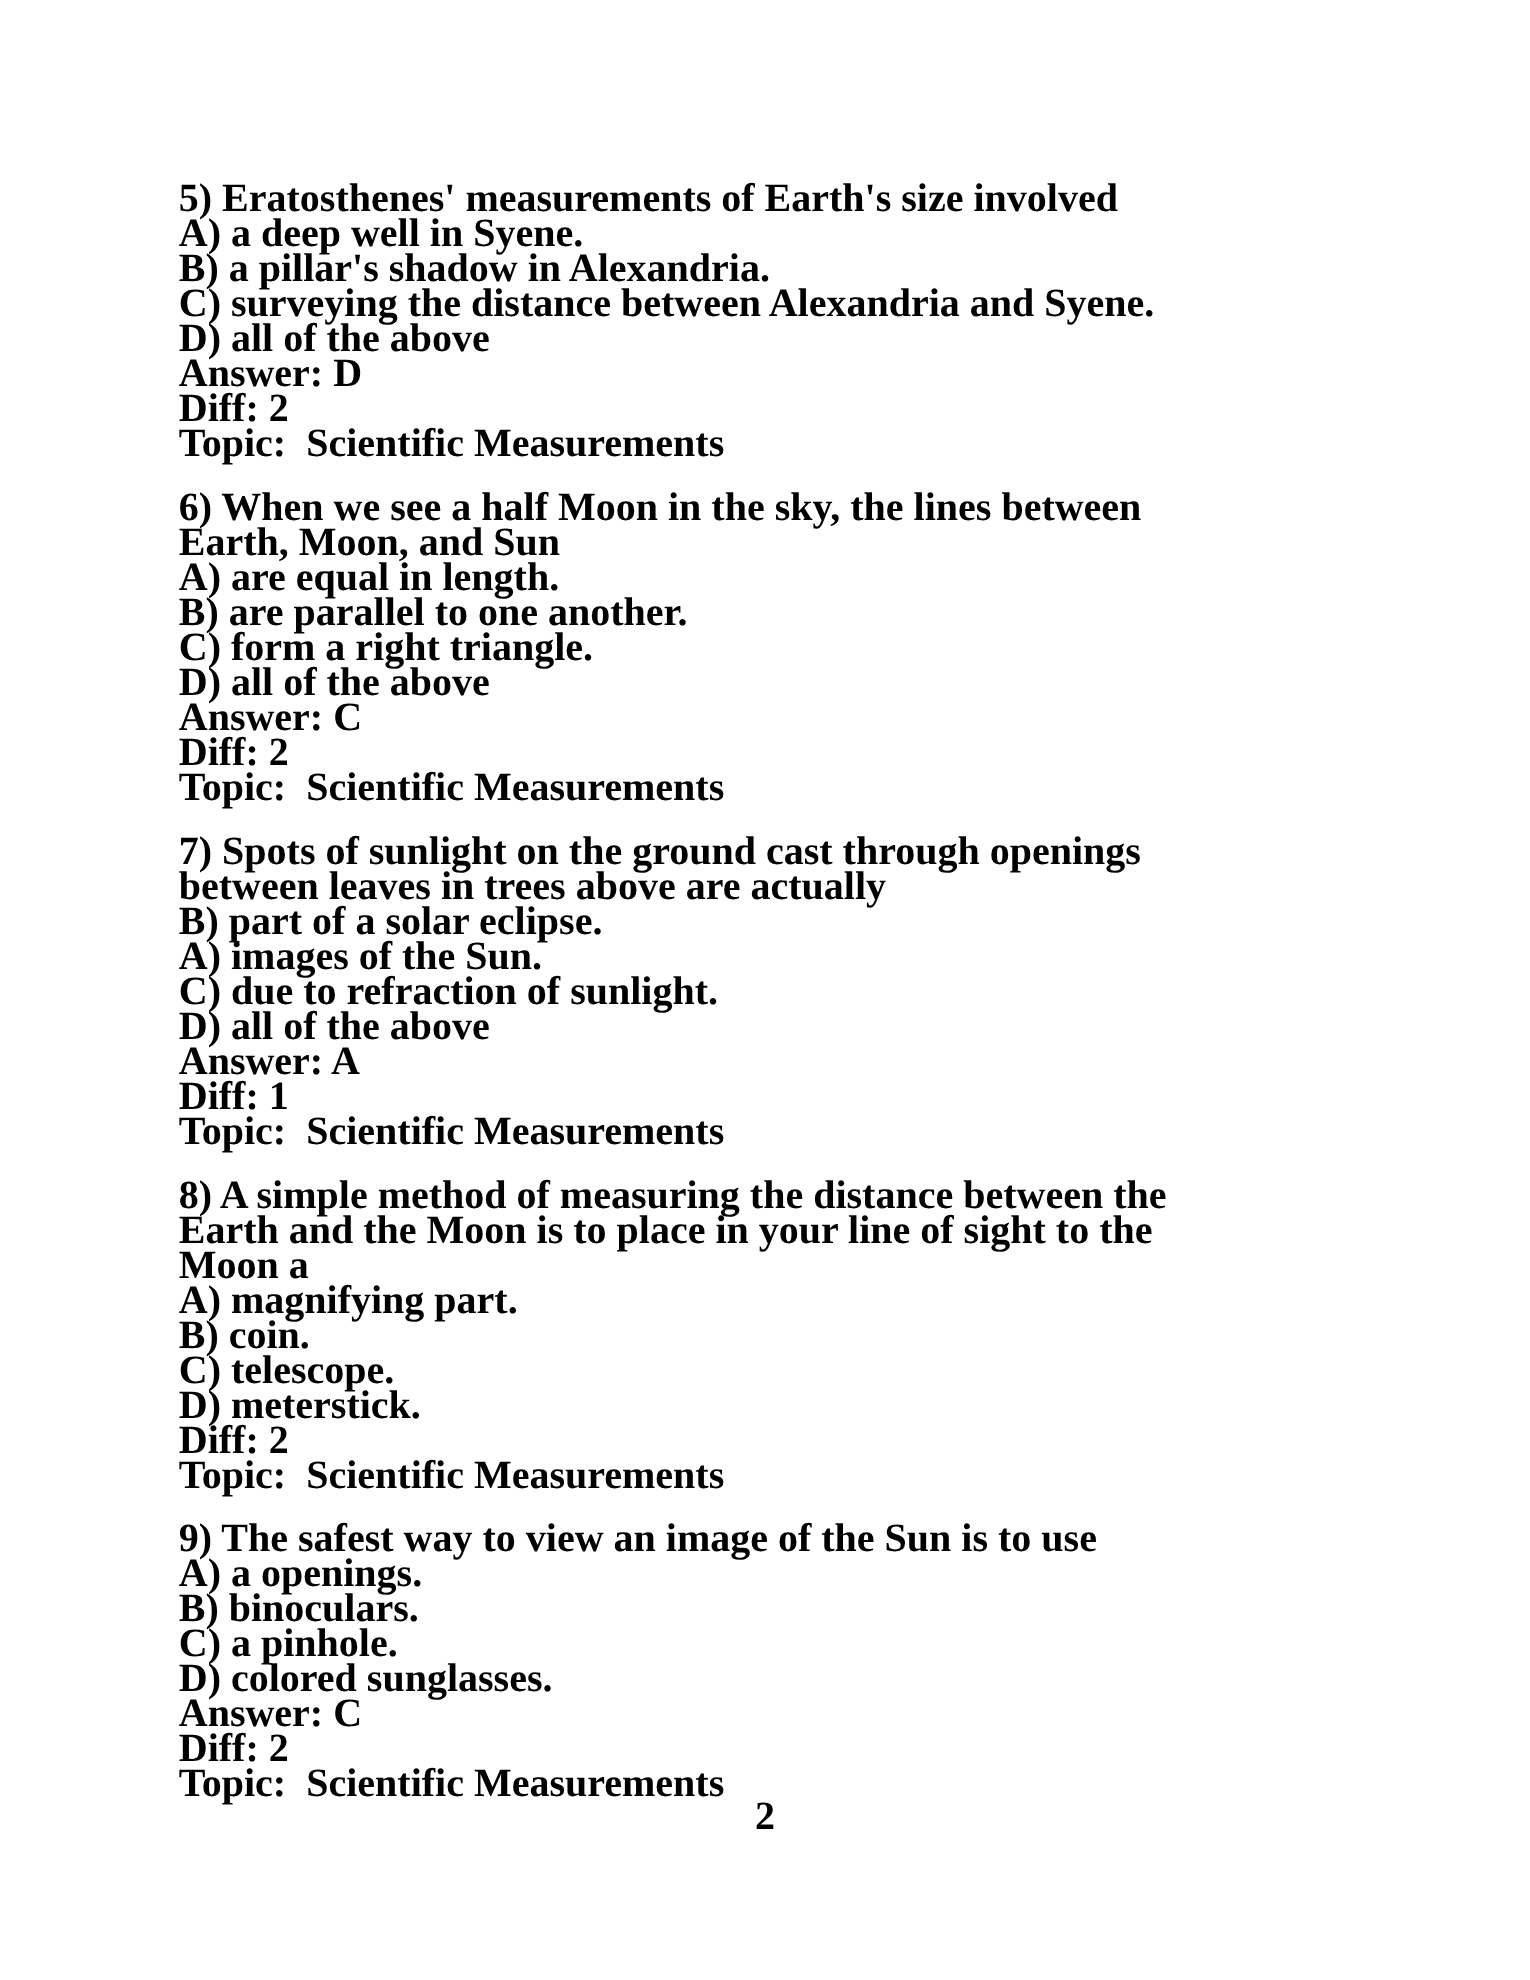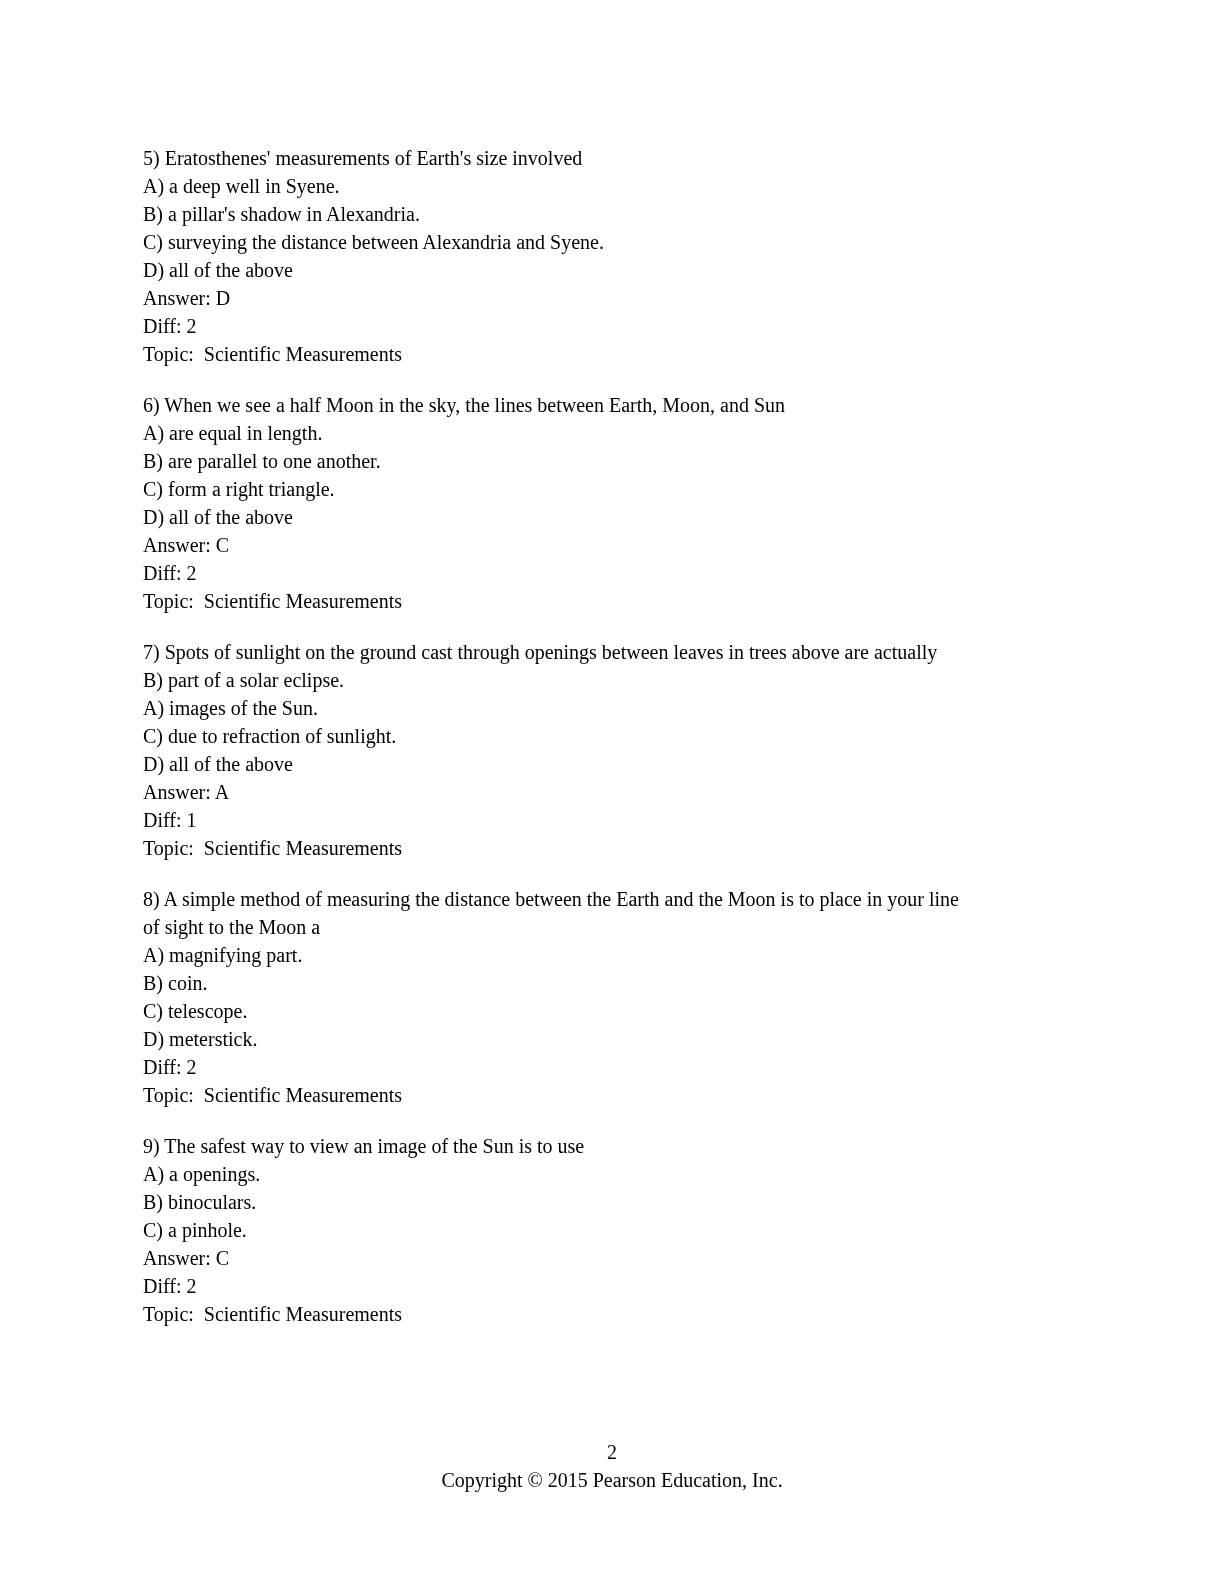--- a/index.html
+++ b/index.html
@@ -7,25 +7,26 @@
     padding: 0;
     background: #ffffff;
   }
   .page {
     position: relative;
     width: 1124px;
     height: 1584px;
     background: #ffffff;
     color: #000000;
     font-family: "Liberation Serif", "DejaVu Serif", serif;
-    font-size: 20px;
+    font-size: 32px;
     line-height: 28px;
     box-sizing: border-box;
     padding: 144px 144px 0 143px;
     overflow: hidden;
+    font-weight: bold;
   }
   .question {
     margin: 0 0 23px 0;
   }
   .page p {
     margin: 0;
     white-space: pre-wrap;
   }
   .footer {
     position: absolute;
@@ -81,23 +82,23 @@
     <p>D) meterstick.</p>
     <p>Diff: 2</p>
     <p>Topic:  Scientific Measurements</p>
   </div>
 
   <div class="question">
     <p>9) The safest way to view an image of the Sun is to use</p>
     <p>A) a openings.</p>
     <p>B) binoculars.</p>
     <p>C) a pinhole.</p>
+    <p>D) colored sunglasses.</p>
     <p>Answer: C</p>
     <p>Diff: 2</p>
     <p>Topic:  Scientific Measurements</p>
   </div>
 
   <div class="footer">
     <p>2</p>
-    <p>Copyright © 2015 Pearson Education, Inc.</p>
   </div>
 
 </div>
 
 </body></html>

